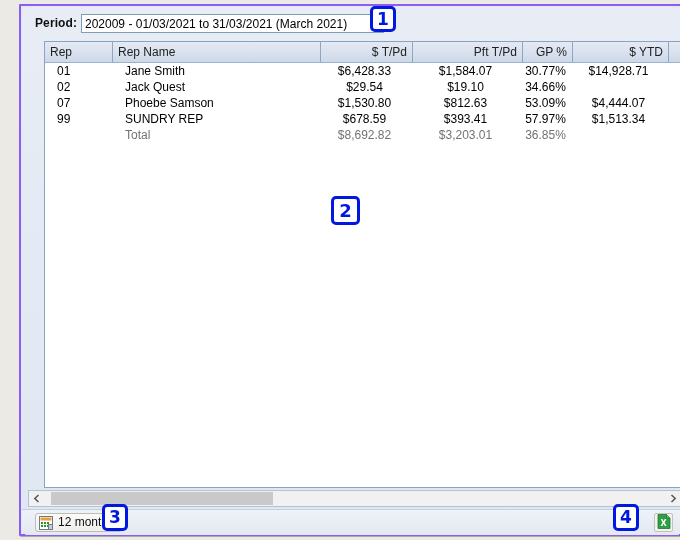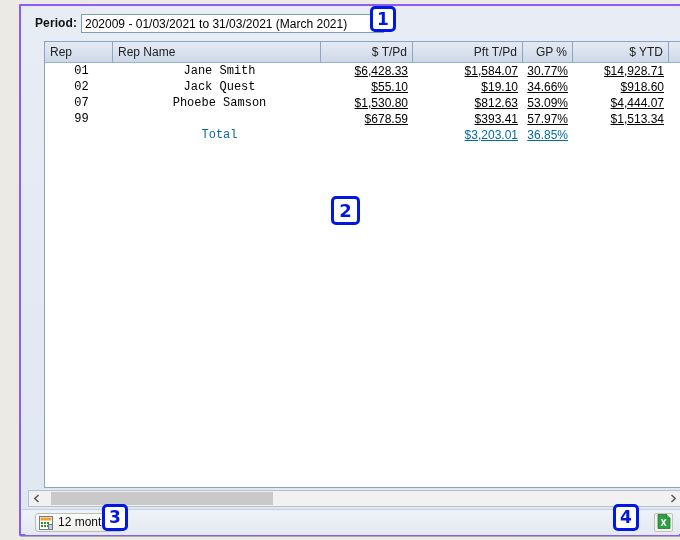--- a/index.html
+++ b/index.html
@@ -127,23 +127,23 @@
   .cell {
     position: absolute;
     top: 0;
     height: 16px;
     line-height: 16px;
     font-size: 12px;
     box-sizing: border-box;
     white-space: nowrap;
     overflow: hidden;
   }
-  .cell.left  { padding-left: 5px; text-align: center; font-family: Liberation Mono, monospace; }
-  .cell.right { padding-right: 5px; text-align: right; text-decoration: underline; }
-  .row.total .cell { color: #0369a1; }
+  .cell.left  { padding-left: 12px; text-align: left; }
+  .cell.right { padding-right: 5px; text-align: center; }
+  .row.total .cell { color: #737373; }
 
   
   #hscroll {
     position: absolute;
     left: 6px; top: 483px;
     width: 653px; height: 17px;
     box-sizing: border-box;
     background: #f1f1f1;
     border: 1px solid #b6c2d2;
   }
@@ -260,46 +260,47 @@
             <div class="cell left" style="left: 68px; width: 208px;">Jane Smith</div>
             <div class="cell right" style="left: 276px; width: 92px;">$6,428.33</div>
             <div class="cell right" style="left: 368px; width: 110px;">$1,584.07</div>
             <div class="cell right" style="left: 478px; width: 50px;">30.77%</div>
             <div class="cell right" style="left: 528px; width: 96px;">$14,928.71</div>
             <div class="cell right" style="left: 624px; width: 96px;">$5</div>
           </div>
           <div class="row">
             <div class="cell left" style="left: 0px; width: 68px;">02</div>
             <div class="cell left" style="left: 68px; width: 208px;">Jack Quest</div>
-            <div class="cell right" style="left: 276px; width: 92px;">$55.10</div>
+            <div class="cell right" style="left: 276px; width: 92px;">$29.54</div>
             <div class="cell right" style="left: 368px; width: 110px;">$19.10</div>
             <div class="cell right" style="left: 478px; width: 50px;">34.66%</div>
-            <div class="cell right" style="left: 528px; width: 96px;">$918.60</div>
             <div class="cell right" style="left: 624px; width: 96px;"></div>
           </div>
           <div class="row">
             <div class="cell left" style="left: 0px; width: 68px;">07</div>
             <div class="cell left" style="left: 68px; width: 208px;">Phoebe Samson</div>
             <div class="cell right" style="left: 276px; width: 92px;">$1,530.80</div>
             <div class="cell right" style="left: 368px; width: 110px;">$812.63</div>
             <div class="cell right" style="left: 478px; width: 50px;">53.09%</div>
             <div class="cell right" style="left: 528px; width: 96px;">$4,444.07</div>
             <div class="cell right" style="left: 624px; width: 96px;">$1</div>
           </div>
           <div class="row">
             <div class="cell left" style="left: 0px; width: 68px;">99</div>
+            <div class="cell left" style="left: 68px; width: 208px;">SUNDRY REP</div>
             <div class="cell right" style="left: 276px; width: 92px;">$678.59</div>
             <div class="cell right" style="left: 368px; width: 110px;">$393.41</div>
             <div class="cell right" style="left: 478px; width: 50px;">57.97%</div>
             <div class="cell right" style="left: 528px; width: 96px;">$1,513.34</div>
             <div class="cell right" style="left: 624px; width: 96px;"></div>
           </div>
           <div class="row total">
             <div class="cell left" style="left: 0px; width: 68px;"></div>
             <div class="cell left" style="left: 68px; width: 208px;">Total</div>
+            <div class="cell right" style="left: 276px; width: 92px;">$8,692.82</div>
             <div class="cell right" style="left: 368px; width: 110px;">$3,203.01</div>
             <div class="cell right" style="left: 478px; width: 50px;">36.85%</div>
             <div class="cell right" style="left: 624px; width: 96px;">$7</div>
           </div>
         </div>
     </div>
 
     <div id="hscroll">
       <span id="hscroll-left">
         <svg width="8" height="9" viewBox="0 0 8 9">

